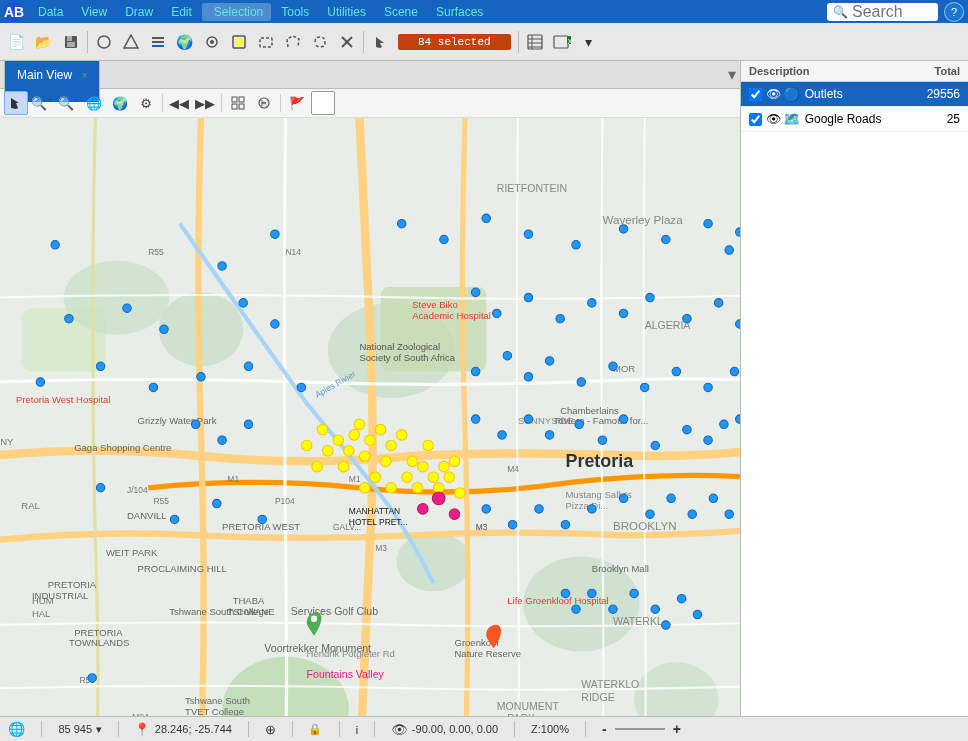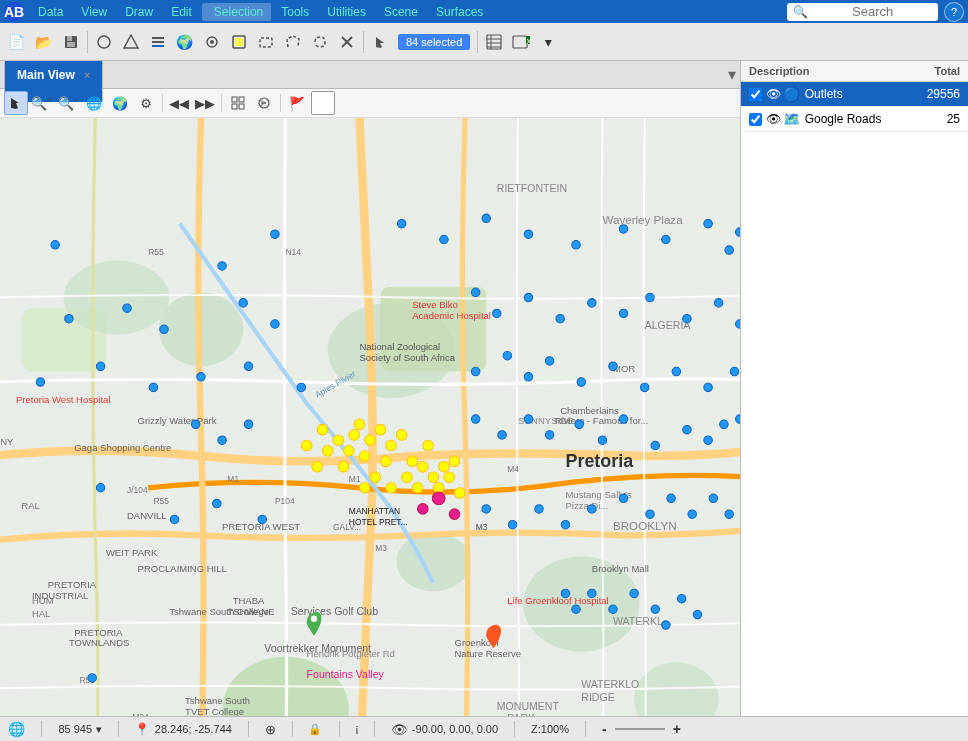--- a/index.html
+++ b/index.html
@@ -19,43 +19,43 @@
       color: #5eead4; padding: 2px 8px; font-size: 12px; cursor: pointer;
       border-radius: 2px;
     }
     .menu-item.active { background: rgba(255,255,255,0.25); padding-left: 12px; }
     .menu-search {
       margin-left: auto; display: flex; align-items: center;
       background: white; border-radius: 3px; padding: 1px 6px; gap: 4px;
       height: 18px;
     }
     .menu-search input {
-      border: none; outline: none; font-size: 13px; width: 80px; color: #333; margin-left: 40px;
+      border: none; outline: none; font-size: 16px; width: 80px; color: #333;
     }
     .help-btn {
       width: 20px; height: 20px; border-radius: 50%; background: #1976d2;
       color: white; font-size: 11px; display: flex; align-items: center;
       justify-content: center; cursor: pointer; border: 1px solid rgba(255,255,255,0.5);
       margin-left: 4px;
     }
 
     
     #toolbar {
       background: #e8e8e8; border-bottom: 1px solid #bbb;
       display: flex; align-items: center; height: 38px; padding: 0 4px; gap: 1px;
     }
     .tb-btn {
       width: 26px; height: 26px; display: flex; align-items: center;
       justify-content: center; cursor: pointer; border-radius: 2px;
       font-size: 14px; color: #333; position: relative;
     }
     .tb-sep { width: 1px; height: 22px; background: #bbb; margin: 0 2px; }
     .selection-badge {
-      background: #3b82f6; color: white; font-size: 11px; padding: 2px 8px;
-      border-radius: 2px; margin: 0 4px; white-space: nowrap;
+      background: #c2410c; color: white; font-size: 11px; padding: 2px 20px;
+      border-radius: 2px; margin: 0 4px; white-space: nowrap; font-family: Liberation Mono, monospace;
     }
 
     
     #main-area {
       display: flex; height: calc(741px - 23px - 38px - 25px);
     }
 
     
     #map-container {
       flex: 1; position: relative; overflow: hidden;
@@ -63,21 +63,20 @@
 
     
     #tab-bar {
       background: #e0e0e0; border-bottom: 1px solid #bbb;
       display: flex; align-items: center; padding: 0 4px; height: 28px;
     }
     .tab {
       background: white; border: 1px solid #bbb; border-bottom: none;
       padding: 20px 12px; font-size: 12px; cursor: pointer; border-radius: 3px 3px 0 0;
       margin-right: 4px;
-      font-weight: bold;
     }
     .tab.active { background: #1565c0; color: white; }
     .tab-close { margin-left: 6px; color: #888; font-size: 10px; }
     .tab-dropdown { margin-left: auto; cursor: pointer; color: #666; font-size: 16px; }
 
     
     #map-toolbar {
       background: #f5f5f5; border-bottom: 1px solid #ddd;
       display: flex; align-items: center; padding: 2px 4px; gap: 2px; flex-wrap: wrap;
     }

